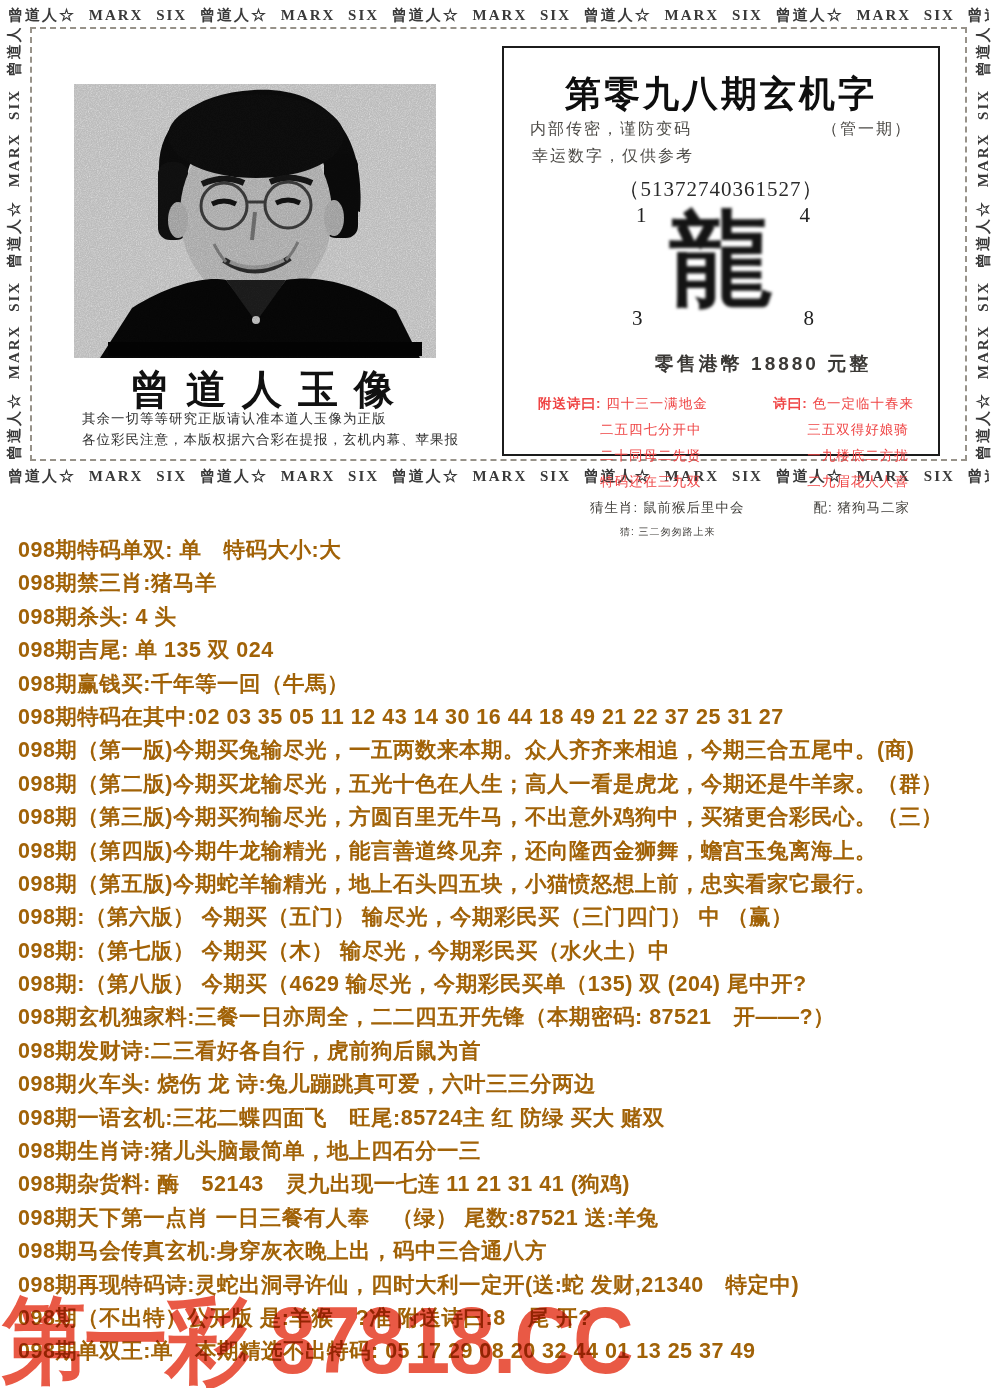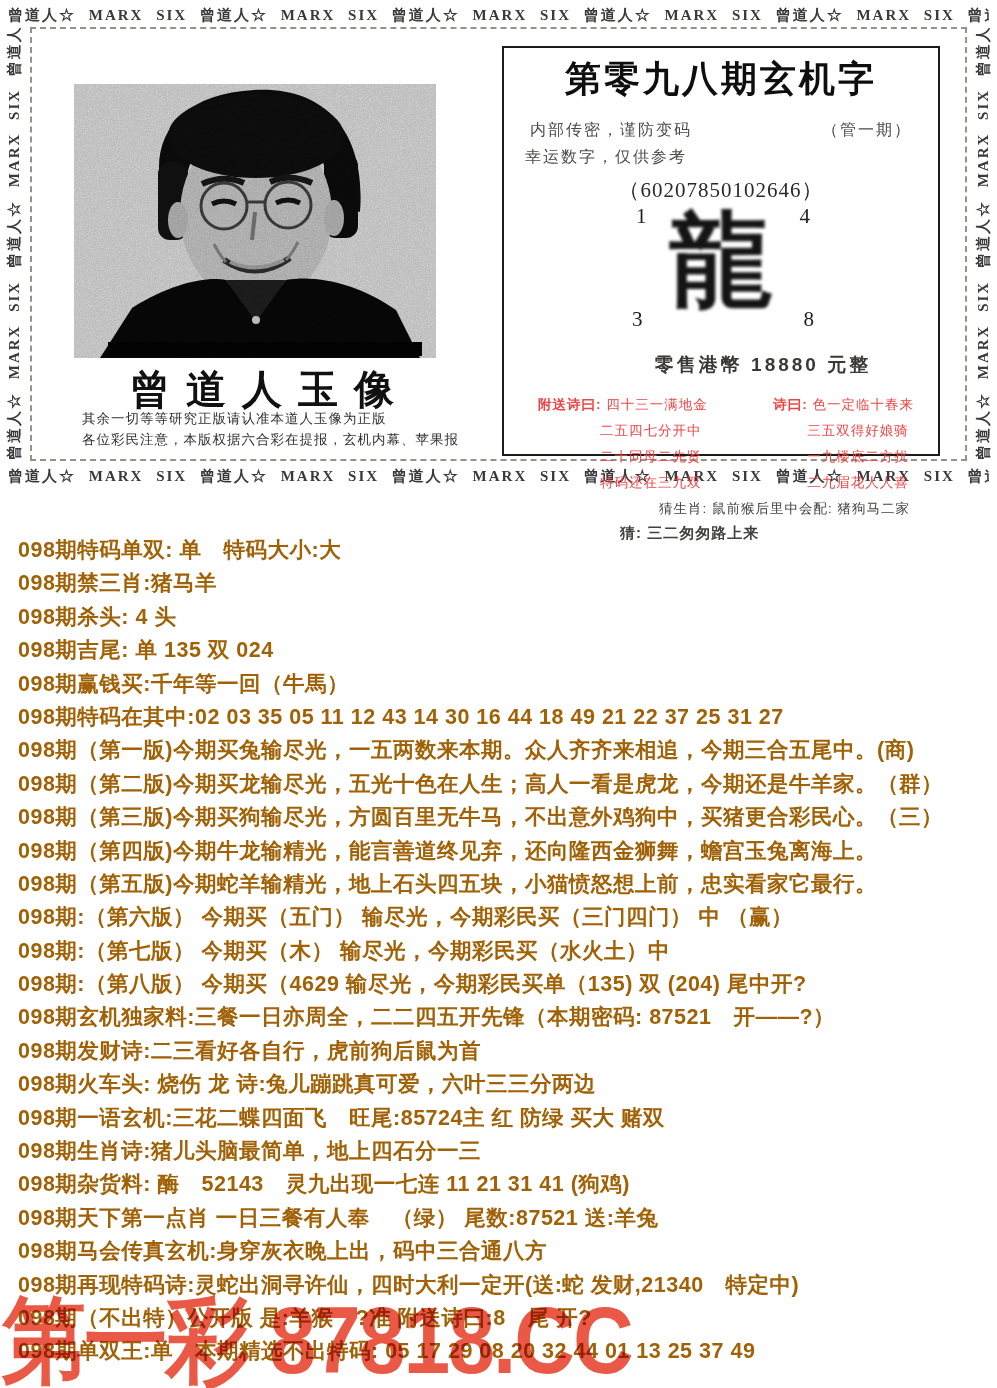--- a/index.html
+++ b/index.html
@@ -25,50 +25,50 @@
   .photo svg{filter:grayscale(1) blur(.5px) contrast(1.06);}
   .caption{position:absolute;left:70px;top:362px;width:400px;text-align:center;
            font-size:40px;font-weight:700;letter-spacing:16px;color:#111;
            font-family:"Liberation Serif",serif;filter:blur(.4px);}
   .notice{position:absolute;left:82px;top:408px;width:410px;font-size:13.5px;
           line-height:21px;color:#2f2f2f;letter-spacing:1px;filter:blur(.45px);}
 
   
   .mbox{position:absolute;left:502px;top:46px;width:438px;height:410px;
         border:2px solid #1c1c1c;box-sizing:border-box;}
-  .mbox .title{margin-top:7px;text-align:center;font-size:36px;font-weight:800;
+  .mbox .title{margin-top:22px;text-align:center;font-size:36px;font-weight:800;
                letter-spacing:3px;color:#0e0e0e;font-family:"Liberation Serif",serif;}
   .mbox .subrow{display:flex;justify-content:space-between;align-items:center;
-                padding:0 26px;margin-top:16px;font-size:16px;color:#4c4a46;
+                padding:0 26px;font-size:16px;color:#4c4a46;
                 letter-spacing:2px;filter:blur(.5px);gap:12px;}
-  .mbox .subrow2{padding:0 21px;margin-top:6px;font-size:16px;color:#4c4a46;
+  .mbox .subrow2{padding:0 28px;margin-top:6px;font-size:16px;color:#4c4a46;
                  letter-spacing:2px;filter:blur(.5px);}
   .mbox .digits{margin-top:8px;text-align:center;font-size:21px;color:#2a2a2a;
                 letter-spacing:1px;font-family:"Liberation Serif",serif;}
   .dragon{position:relative;height:122px;margin-top:2px;}
   .dragon .glyph{position:absolute;left:0;right:0;top:-6px;text-align:center;
                  font-size:104px;line-height:122px;font-weight:800;color:#141414;
                  font-family:"Liberation Serif",serif;filter:blur(1.6px);}
   .dragon .num{position:absolute;font-size:21px;color:#222;
                font-family:"Liberation Serif",serif;}
   .num-tl{left:132px;top:-2px;}  .num-tr{right:128px;top:-2px;}
   .num-bl{left:128px;bottom:-4px;} .num-br{right:124px;bottom:-4px;}
   .price{margin-top:24px;text-align:center;transform:translateX(42px);
          font-size:19px;font-weight:700;color:#3b3936;letter-spacing:3px;filter:blur(.5px);}
   .poems{display:flex;justify-content:space-between;padding:0 24px 0 34px;margin-top:14px;
          font-size:13.5px;color:#ef4444;line-height:26px;letter-spacing:1px;filter:blur(.55px);}
   .poem-label{font-weight:600;}
   .poem-col .pl-first{white-space:nowrap;}
   .poem-col .pl-rest{white-space:nowrap;}
   .poem-left .pl-rest{padding-left:62px;}
   .poem-right .pl-rest{padding-left:34px;}
-  .guessrow{display:flex;justify-content:flex-end;padding:0 28px 0 86px;
+  .guessrow{display:flex;justify-content:space-between;padding:0 28px 0 86px;
             font-size:13.5px;color:#43413d;line-height:25px;letter-spacing:1px;filter:blur(.55px);}
-  .guess2{padding-left:116px;font-size:15px;color:#43413d;line-height:24px;
-          letter-spacing:1px;filter:blur(.55px);font-weight:bold;}
+  .guess2{padding-left:116px;font-size:10px;color:#43413d;line-height:24px;
+          letter-spacing:1px;filter:blur(.55px);}
 
   
   .bodytext{position:absolute;left:18px;top:534px;right:4px;z-index:1;}
   .line{height:33.4px;line-height:33.4px;font-size:21.5px;font-weight:600;
         color:#a16207;white-space:nowrap;overflow:hidden;letter-spacing:.5px;
         filter:blur(.25px);}
 
   
   .watermark{position:absolute;left:2px;top:1278px;z-index:3;font-size:84px;
              font-weight:800;letter-spacing:-2px;white-space:nowrap;
@@ -140,21 +140,21 @@
     <div>各位彩民注意，本版权据六合彩在提报，玄机内幕、苹果报</div>
   </div>
 
   <div class="mbox">
     <div class="title">第零九八期玄机字</div>
     <div class="subrow">
       <span>内部传密，谨防变码</span>
       <span>（管一期）</span>
     </div>
     <div class="subrow2">幸运数字，仅供参考</div>
-    <div class="digits">（60207850102646）</div>
+    <div class="digits">（51372740361527）</div>
     <div class="dragon">
       <span class="num num-tl">1</span>
       <span class="num num-tr">4</span>
       <span class="num num-bl">3</span>
       <span class="num num-br">8</span>
       <div class="glyph">龍</div>
     </div>
     <div class="price">零售港幣 18880 元整</div>
     <div class="poems">
       <div class="poem-col poem-left">

